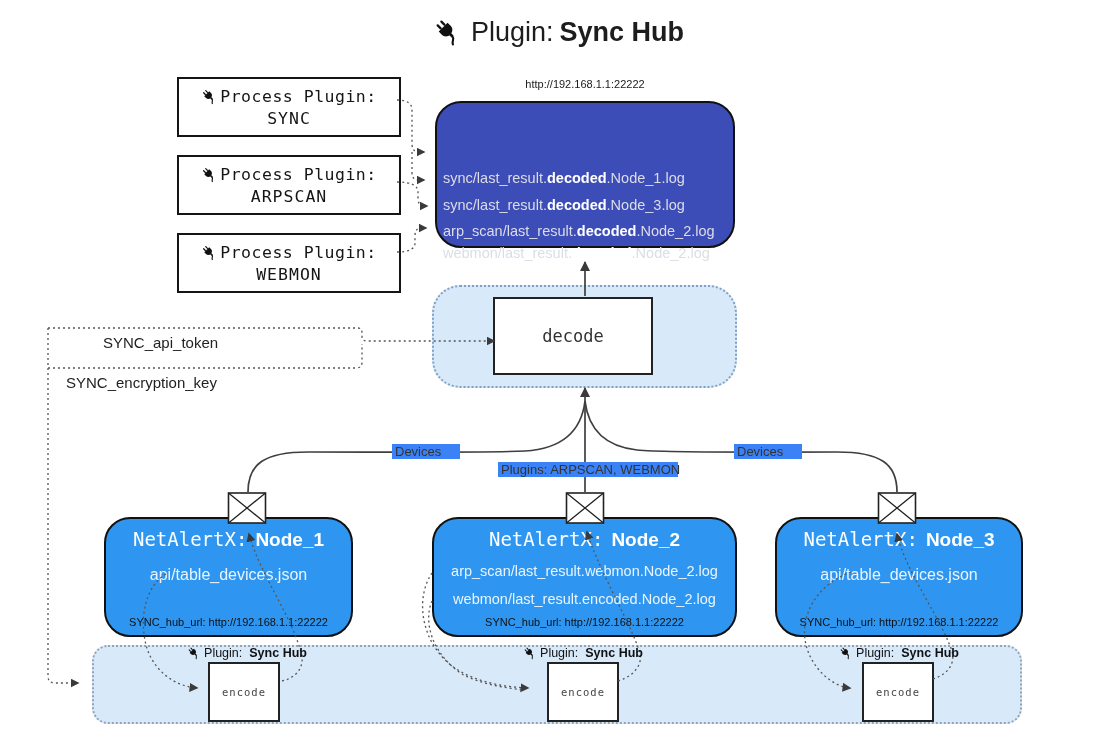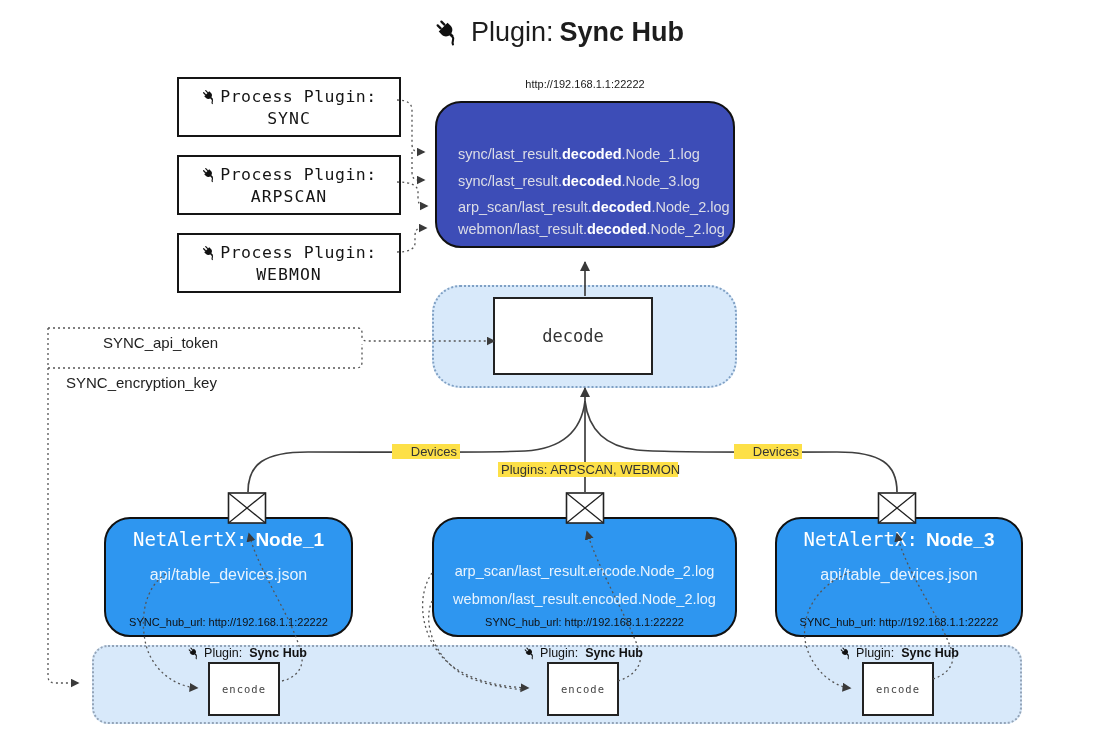--- a/index.html
+++ b/index.html
@@ -18,49 +18,49 @@
         display:flex;flex-direction:column;align-items:center;justify-content:center;z-index:2;}
   .pbox .l1{display:flex;align-items:center;gap:2px;font-size:16.5px;color:#151515;letter-spacing:.5px;}
   .pbox .l2{font-size:16.5px;color:#151515;letter-spacing:1px;margin-top:3px;}
 
   
   .hub-url{left:435px;top:78px;width:300px;text-align:center;font-size:11px;color:#1a1a1a;z-index:2;}
   .hub{left:435px;top:101px;width:300px;height:147px;background:#3d4db7;border:2px solid #111;
        border-radius:26px;z-index:2;box-sizing:border-box;}
   .hub-title{position:absolute;left:0;top:11px;width:100%;text-align:center;font-size:19px;color:#fff;}
   .hub-title .name{font-family:"Liberation Sans",sans-serif;font-weight:700;margin-left:8px;}
-  .hub-log{position:absolute;left:21px;font-size:14.5px;color:#dcdde6;white-space:nowrap;}
+  .hub-log{position:absolute;left:6px;font-size:14.5px;color:#dcdde6;white-space:nowrap;margin-top:24px;}
   .hub-log b{color:#ffffff;font-weight:700;}
 
   
   .line-label{background:#fff;padding:0 4px;font-size:15px;color:#222;z-index:6;white-space:nowrap;margin-top:15px;}
 
   
   .decode-wrap{left:432px;top:285px;width:305px;height:103px;background:#d8e9fa;
                border:2px dotted #7fa0c4;border-radius:28px;z-index:2;box-sizing:border-box;}
   .decode-box{left:493px;top:297px;width:160px;height:78px;background:#fff;border:2px solid #222;
               z-index:3;display:flex;align-items:center;justify-content:center;font-size:17px;color:#333;box-sizing:border-box;}
 
   
-  .edge-label{background:#fde047;padding:0 3px;font-size:13px;color:#333;z-index:6;white-space:nowrap;text-align:right;}
+  .edge-label{background:#3b82f6;padding:0 3px;font-size:13px;color:#333;z-index:6;white-space:nowrap;text-align:left;}
 
   
   .node{top:517px;height:120px;background:#2e96f0;border:2px solid #111;border-radius:26px;z-index:2;box-sizing:border-box;}
   .node-title{position:absolute;left:0;top:9px;width:100%;text-align:center;font-size:19px;color:#fff;white-space:nowrap;}
   .node-title .name{font-family:"Liberation Sans",sans-serif;font-weight:700;margin-left:8px;}
   .node-file{position:absolute;left:0;width:100%;text-align:center;color:#e9f4fe;white-space:nowrap;}
   .node-url{position:absolute;left:0;bottom:7px;width:100%;text-align:center;font-size:11px;color:#101010;white-space:nowrap;}
 
   
   .strip{left:92px;top:645px;width:930px;height:79px;background:#d8e9fa;
          border:2px dotted #93a4b8;border-radius:16px;z-index:2;box-sizing:border-box;}
   .enc-label{height:16px;display:flex;align-items:center;justify-content:center;gap:3px;
              font-size:12.5px;color:#111;z-index:6;white-space:nowrap;}
   .enc-label .bold{font-weight:700;margin-left:4px;}
-  .enc-box{top:662px;width:72px;height:54px;background:#fff;border:2px solid #222;z-index:3;
+  .enc-box{top:662px;width:72px;height:60px;background:#fff;border:2px solid #222;z-index:3;
            display:flex;align-items:center;justify-content:center;box-sizing:border-box;
            font-size:10.5px;letter-spacing:1px;color:#444;}
 
   svg.overlay{position:absolute;left:0;top:0;width:1117px;height:754px;z-index:5;pointer-events:none;}
   .plug-sm{width:17px;height:17px;flex:0 0 auto;}
   .plug-xs{width:14px;height:14px;flex:0 0 auto;}
   .plug-lg{width:30px;height:30px;flex:0 0 auto;}
 </style>
 </head>
 <body>
@@ -136,21 +136,24 @@
   <div class="abs edge-label" style="left:498px;top:462px;width:174px">Plugins: ARPSCAN, WEBMON</div>
 
   <div class="abs node" style="left:104px;width:249px">
     <div class="node-title mono">
       <span>NetAlertX:</span><span class="name">Node_1</span>
     </div>
     <div class="node-file" style="top:47px;font-size:16px">api/table_devices.json</div>
     <div class="node-url">SYNC_hub_url: http://192.168.1.1:22222</div>
   </div>
   <div class="abs node" style="left:432px;width:305px">
-    <div class="node-file" style="top:44px;font-size:14.5px">arp_scan/last_result.encode.Node_2.log</div>
+    <div class="node-title mono">
+      <span>NetAlertX:</span><span class="name">Node_2</span>
+    </div>
+    <div class="node-file" style="top:44px;font-size:14.5px">arp_scan/last_result.webmon.Node_2.log</div>
     <div class="node-file" style="top:72px;font-size:14.5px">webmon/last_result.encoded.Node_2.log</div>
     <div class="node-url">SYNC_hub_url: http://192.168.1.1:22222</div>
   </div>
   <div class="abs node" style="left:775px;width:248px">
     <div class="node-title mono">
       <span>NetAlertX:</span><span class="name">Node_3</span>
     </div>
     <div class="node-file" style="top:47px;font-size:16px">api/table_devices.json</div>
     <div class="node-url">SYNC_hub_url: http://192.168.1.1:22222</div>
   </div>

